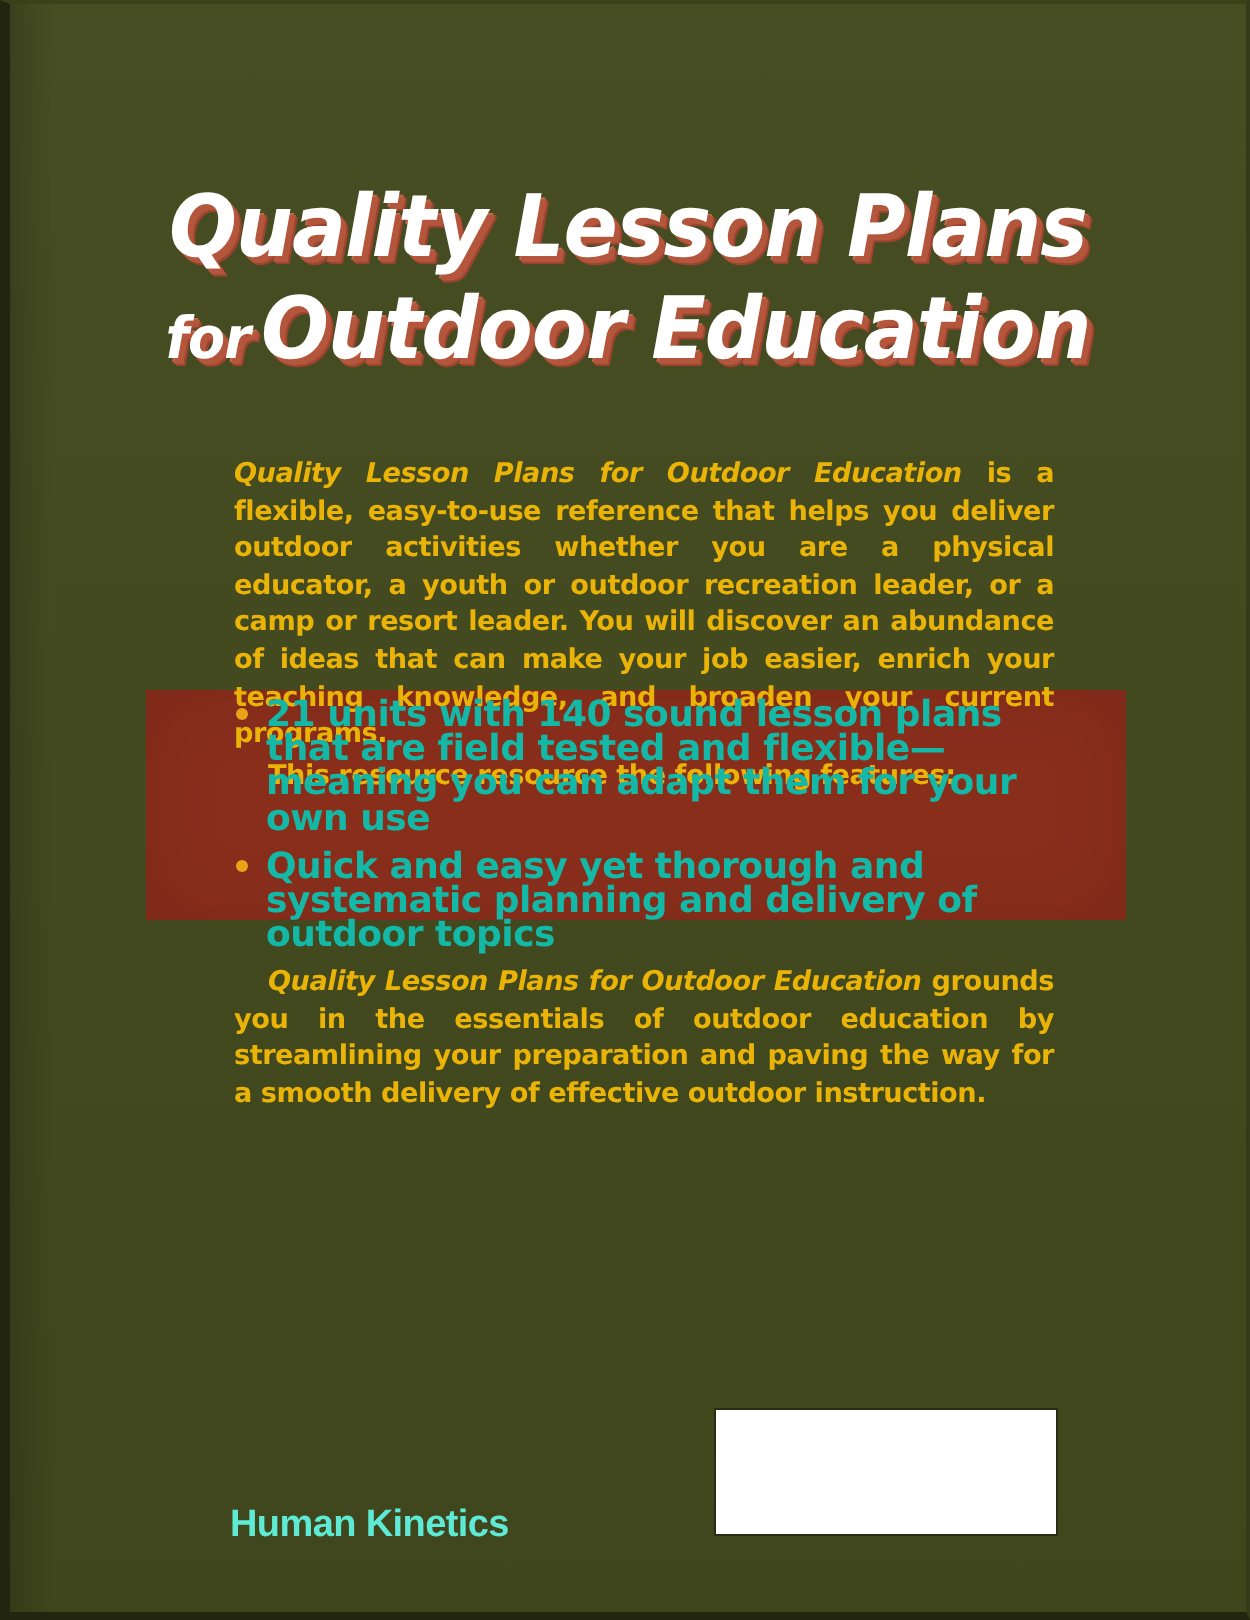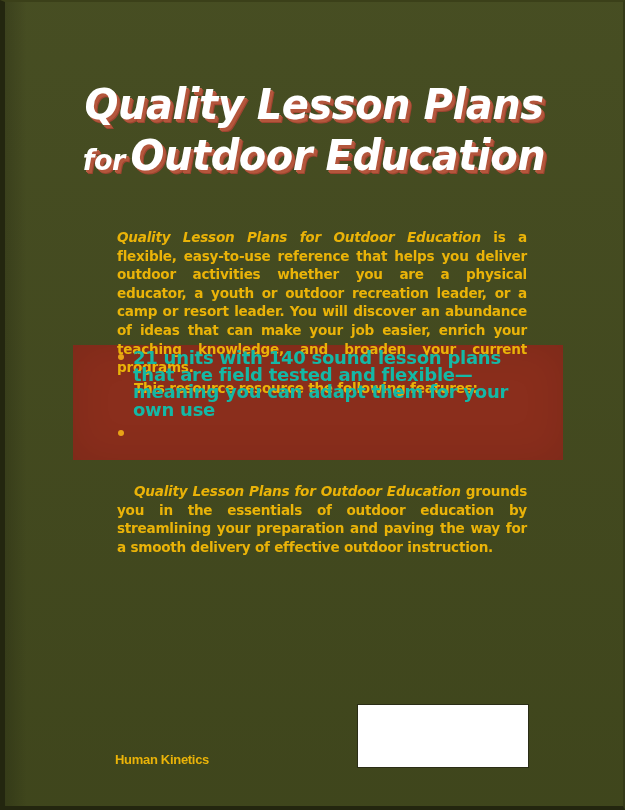--- a/index.html
+++ b/index.html
@@ -37,21 +37,21 @@
     background:
       linear-gradient(90deg, rgba(0,0,0,0.16) 0px, rgba(0,0,0,0.0) 22px),
       linear-gradient(180deg, rgba(255,255,255,0.02), rgba(0,0,0,0.06));
   }
 
   
   .title-block {
     position: absolute;
     left: 0;
     right: 0;
-    top: 77px;
+    top: 87px;
     text-align: center;
     z-index: 3;
   }
   .title-line {
     display: block;
     color: #FFFFFF;
     font-family: "DejaVu Sans", sans-serif;
     font-weight: bold;
     font-style: italic;
     letter-spacing: -0.5px;
@@ -158,24 +158,24 @@
     top: 464px;
     z-index: 3;
     margin-top: 16px;
   }
 
   
   .publisher {
     position: absolute;
     left: 110px;
     top: 750px;
-    color: #eab308;
+    color: #5eead4;
     font-family: "Liberation Sans", sans-serif;
     font-weight: bold;
-    font-size: 13px;
+    font-size: 19px;
     letter-spacing: -0.3px;
     z-index: 3;
   }
   .barcode-box {
     position: absolute;
     left: 352px;
     top: 702px;
     width: 170px;
     height: 62px;
     background: #FFFFFF;
@@ -199,20 +199,21 @@
   </div>
 
   <div class="feature-box"></div>
   <ul class="feature-list">
     <li class="feature-item">
       <span class="bullet-dot"></span>
       <span>21 units with 140 sound lesson plans that are field tested and flexible—meaning you can adapt them for your own use</span>
     </li>
     <li class="feature-item">
       <span class="bullet-dot"></span>
+      <span>Quick and easy yet thorough and systematic planning and delivery of outdoor topics</span>
     </li>
   </ul>
 
   <div class="closing">
     <p class="para indented"><em>Quality Lesson Plans for Outdoor Education</em><span> grounds you in the essentials of outdoor education by streamlining your preparation and paving the way for a smooth delivery of effective outdoor instruction.</span></p>
   </div>
 
   <div class="publisher">Human Kinetics</div>
 
   <div class="barcode-box"></div>

